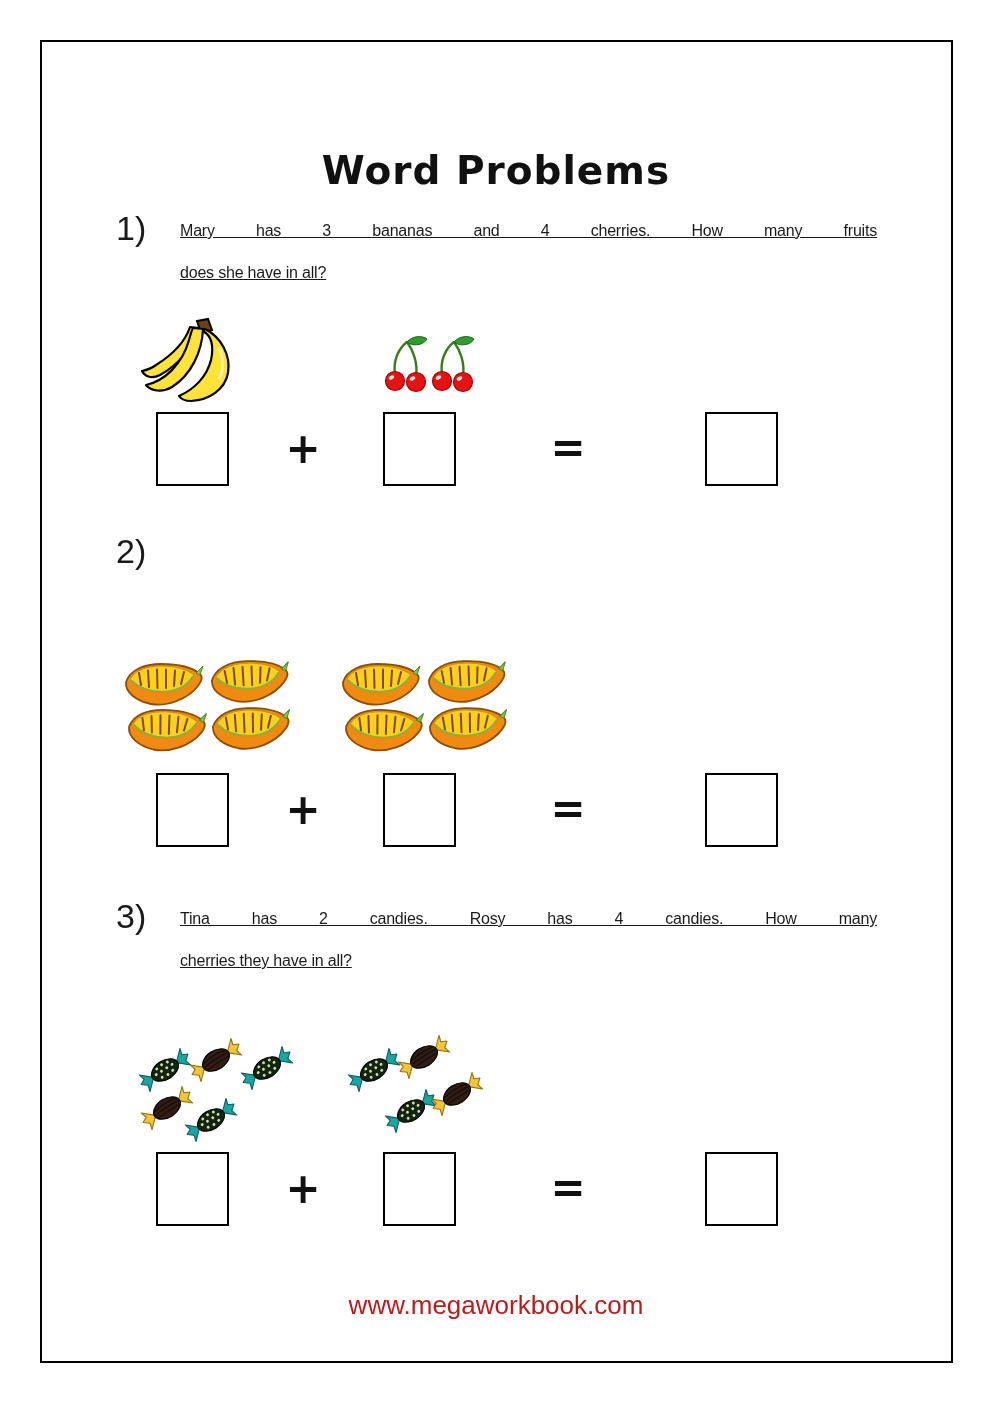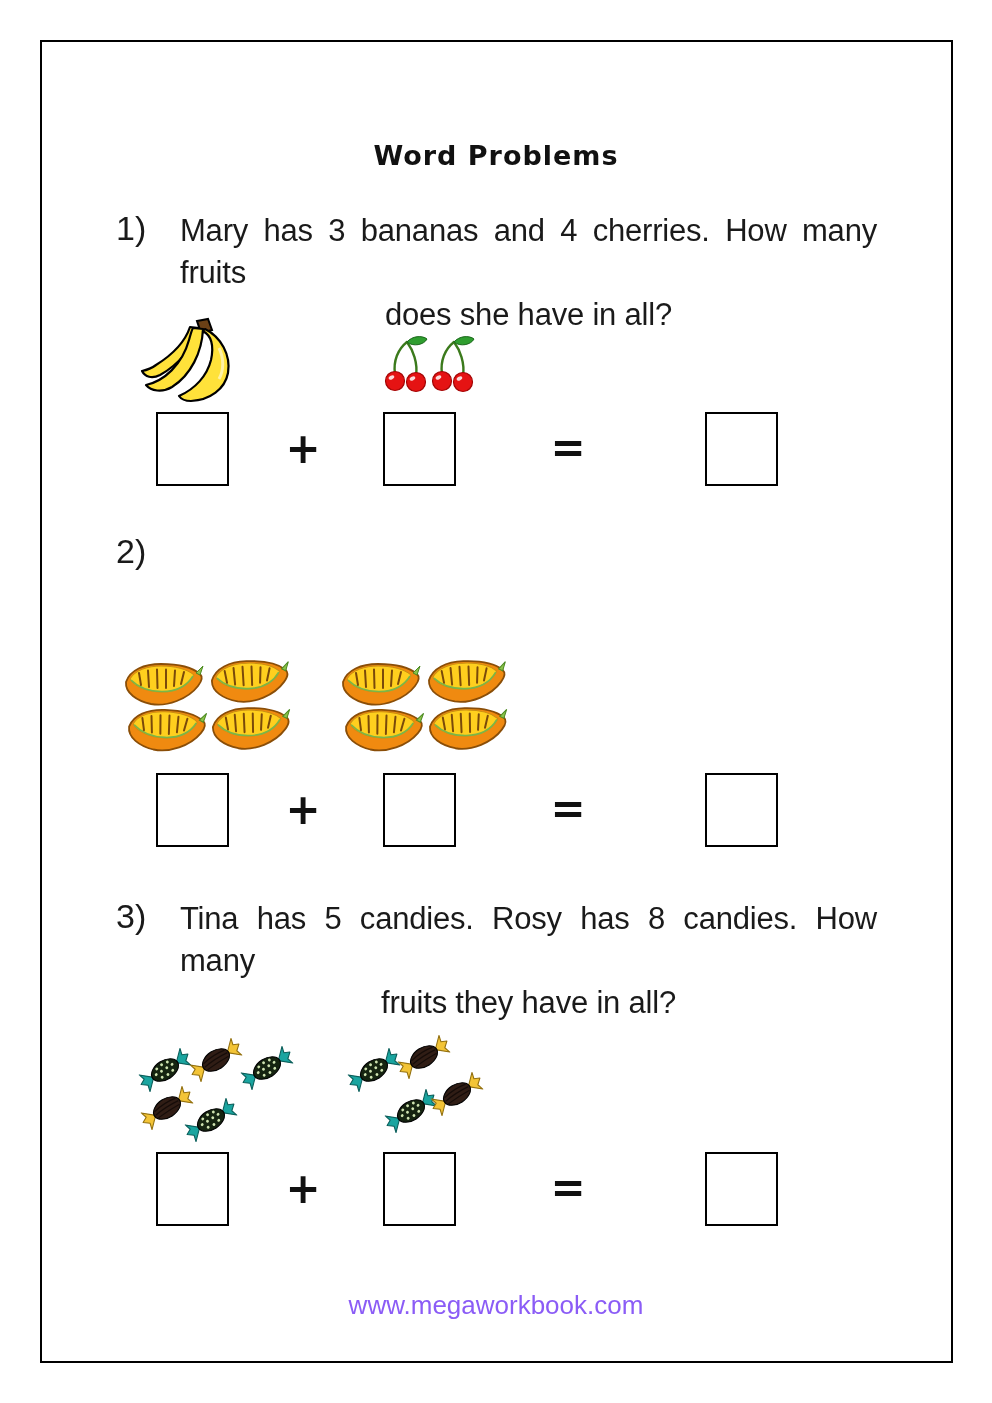--- a/index.html
+++ b/index.html
@@ -6,43 +6,43 @@
   .page {
     position:relative; width:992px; height:1403px; background:#ffffff;
     font-family:"Liberation Sans", sans-serif; color:#1a1a1a; overflow:hidden;
   }
   .frame {
     position:absolute; left:40px; top:40px; width:909px; height:1319px;
     border:2px solid #000; background:#fff;
   }
   .title {
     position:absolute; left:0; right:0; top:122px; text-align:center;
-    font-family:"DejaVu Sans", sans-serif; font-weight:bold; font-size:27px;
+    font-family:"DejaVu Sans", sans-serif; font-weight:bold; font-size:39px;
     letter-spacing:1px; color:#111;
   }
   .pnum {
     position:absolute; left:116px; font-size:34px; line-height:40px; color:#1a1a1a;
   }
   .ptext {
-    position:absolute; left:180px; width:697px; font-size:31px; line-height:42px;
-    letter-spacing:-0.2px; color:#1a1a1a;
+    position:absolute; left:180px; width:697px; font-size:16px; line-height:42px;
+    letter-spacing:-0.2px; color:#1a1a1a;text-decoration:underline;
   }
   .jline { text-align:justify; text-align-last:justify; }
-  .nline { text-align:center; }
+  .nline { text-align:left; }
   .abox {
     position:absolute; width:69px; height:70px; border:2.5px solid #000; background:#fff;
   }
   .op {
     position:absolute; transform:translate(-50%,-50%);
     font-family:"DejaVu Sans", sans-serif; font-weight:bold; font-size:42px; color:#111;
     line-height:1;
   }
   .footer {
     position:absolute; left:0; right:0; top:1290px; text-align:center;
-    font-size:26px; color:#8b5cf6;
+    font-size:26px; color:#b91c1c;
   }
   svg.art { position:absolute; overflow:visible; }
 </style>
 </head>
 <body>
 
 <div class="page">
 
   <svg width="0" height="0" style="position:absolute" aria-hidden="true">
     <defs>
@@ -157,22 +157,22 @@
       <span class="op" style="left:303px; top:810px">+</span>
       <div class="abox" style="left:383px; top:773px"></div>
       <span class="op" style="left:568px; top:809px">=</span>
       <div class="abox" style="left:705px; top:773px"></div>
     </div>
   </section>
 
   <section>
     <span class="pnum" style="top:896px">3)</span>
     <div class="ptext" style="top:898px">
-      <div class="jline">Tina has 5 candies. Rosy has 8 candies. How many</div>
-      <div class="nline">fruits they have in all?</div>
+      <div class="jline">Tina has 2 candies. Rosy has 4 candies. How many</div>
+      <div class="nline">cherries they have in all?</div>
     </div>
 
     <svg class="art" style="left:130px; top:1026px" width="170" height="130" viewBox="0 0 170 130">
       <use href="#candy-dot" transform="translate(35,44) rotate(-33) scale(0.9) translate(-32,-16)"></use>
       <use href="#candy-plain" transform="translate(86,34) rotate(-33) scale(0.9) translate(-32,-16)"></use>
       <use href="#candy-dot" transform="translate(137,42) rotate(-33) scale(0.9) translate(-32,-16)"></use>
       <use href="#candy-plain" transform="translate(37,82) rotate(-33) scale(0.9) translate(-32,-16)"></use>
       <use href="#candy-dot" transform="translate(81,94) rotate(-33) scale(0.9) translate(-32,-16)"></use>
     </svg>
     <svg class="art" style="left:336px; top:1022px" width="160" height="125" viewBox="0 0 160 125">

